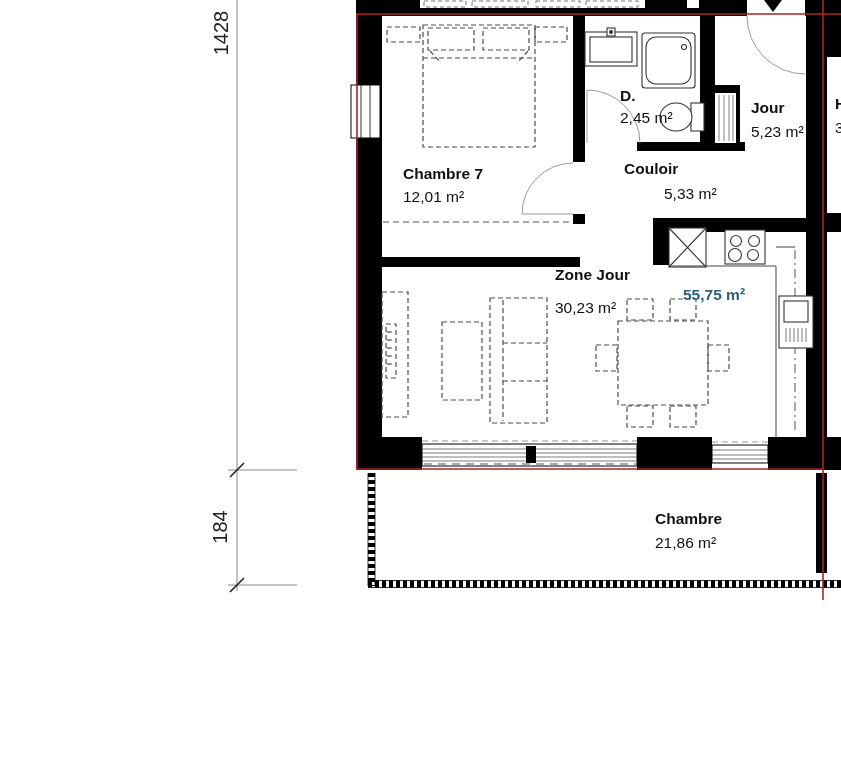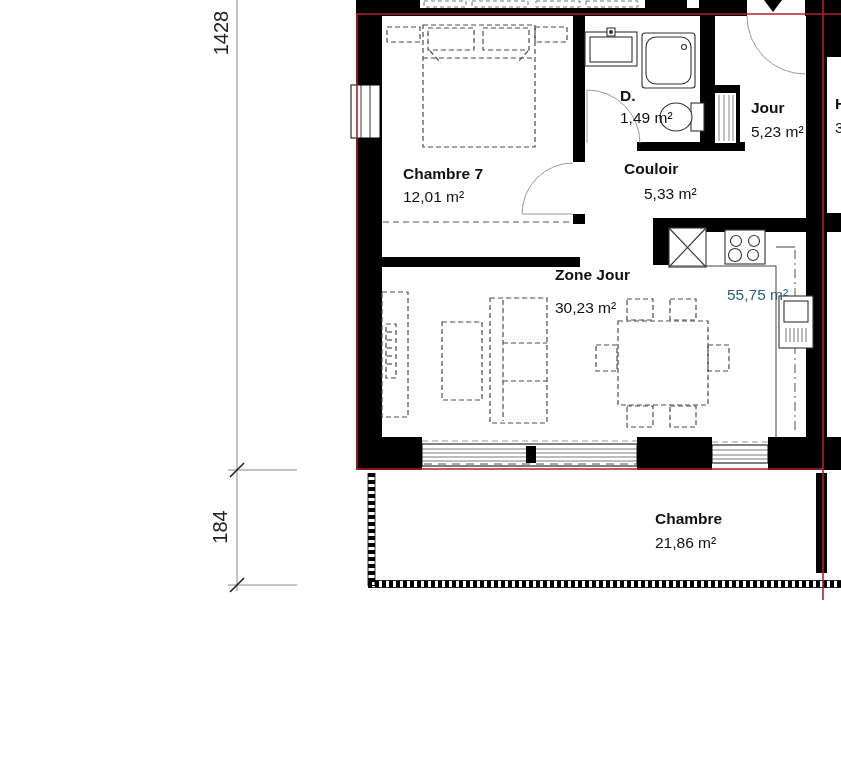--- a/index.html
+++ b/index.html
@@ -1,21 +1,21 @@
 <!DOCTYPE html>
 <html><head>
 <meta charset="utf-8">
 <style>
   html,body{margin:0;padding:0;background:#fff;}
   .stage{position:relative;width:841px;height:757px;background:#fff;overflow:hidden;
          font-family:"Liberation Sans",sans-serif;}
   .stage svg{position:absolute;left:0;top:0;}
   .label{position:absolute;font-size:15.5px;font-weight:bold;color:#111;white-space:nowrap;z-index:5;}
   .area{font-weight:400;}
-  .total{color:#2a607c;font-weight:400;margin-left:44px;}
+  .total{color:#2a607c;font-weight:700;}
   .dim{position:absolute;font-size:20px;color:#222;text-align:center;
        transform:rotate(-90deg);z-index:5;white-space:nowrap;}
 </style>
 </head>
 <body>
 
 <div class="stage">
 
 <svg width="841" height="757" viewBox="0 0 841 757">
 
@@ -214,27 +214,27 @@
     <line x1="357" y1="14" x2="357" y2="470"></line>
     <line x1="356" y1="469" x2="823" y2="469"></line>
     <line x1="823" y1="0" x2="823" y2="600"></line>
   </g>
 </svg>
 
   <div class="label" style="left:403px;top:165px">Chambre 7</div>
   <div class="label area" style="left:403px;top:188px">12,01 m²</div>
 
   <div class="label" style="left:620px;top:87px">D.</div>
-  <div class="label area" style="left:620px;top:109px">1,49 m²</div>
+  <div class="label area" style="left:620px;top:109px">2,45 m²</div>
 
   <div class="label" style="left:751px;top:99px">Jour</div>
   <div class="label area" style="left:751px;top:123px">5,23 m²</div>
 
   <div class="label" style="left:624px;top:160px">Couloir</div>
-  <div class="label area" style="left:644px;top:185px">5,33 m²</div>
+  <div class="label area" style="left:664px;top:185px">5,33 m²</div>
 
   <div class="label" style="left:555px;top:266px">Zone Jour</div>
   <div class="label area" style="left:555px;top:299px">30,23 m²</div>
 
   <div class="label total" style="left:683px;top:286px">55,75 m²</div>
 
   <div class="label" style="left:655px;top:510px">Chambre</div>
   <div class="label area" style="left:655px;top:534px">21,86 m²</div>
 
   <div class="label" style="left:835px;top:95px">H</div>

